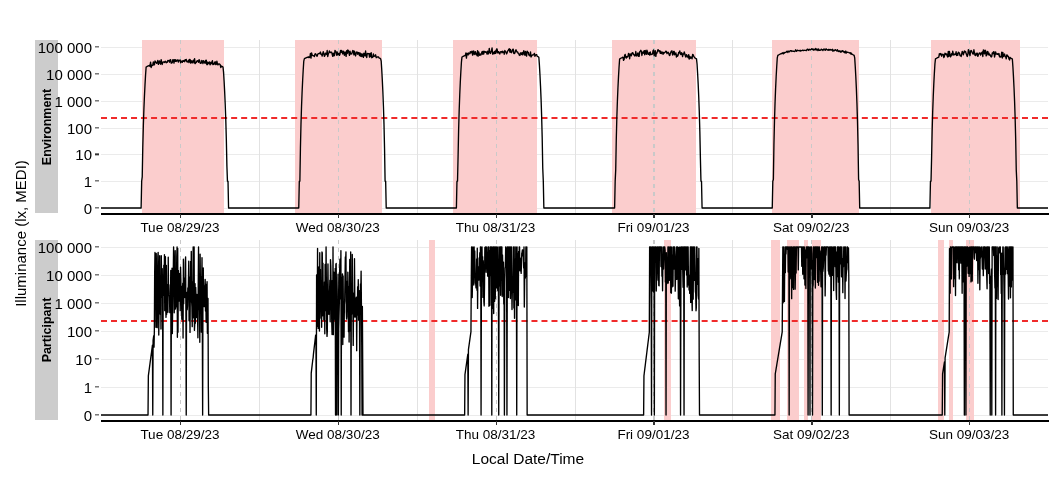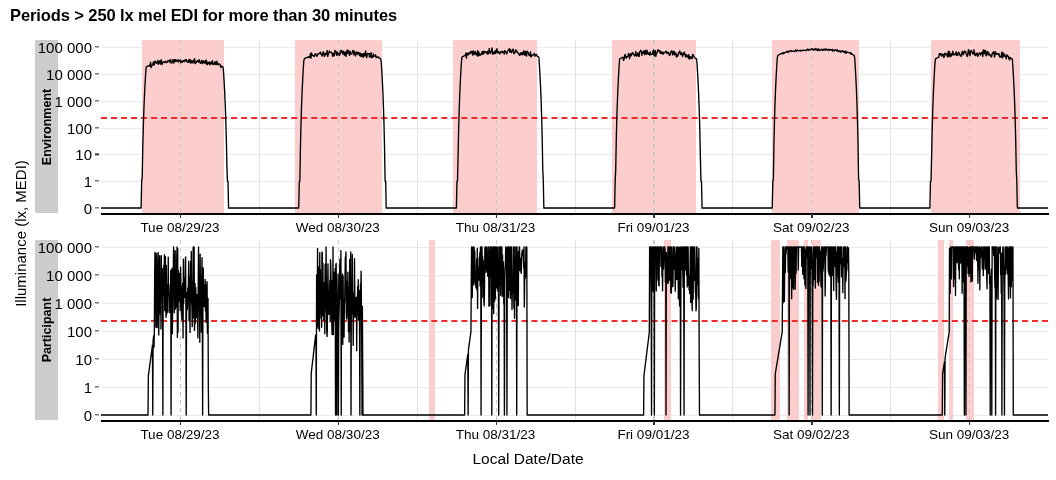--- a/index.html
+++ b/index.html
@@ -82,24 +82,23 @@
 
   svg.trace{position:absolute;left:0;top:0;overflow:visible;}
   svg.trace path{fill:none;stroke:#000000;stroke-width:1.35;
     stroke-linejoin:round;stroke-linecap:round;}
 </style>
 </head>
 <body>
 
 <div id="root">
 
-  <div class="title">Periods &gt; 250 lx mel EDI for more than 30 minutes</div>
 
   <div class="ylab">Illuminance (lx, MEDI)</div>
-  <div class="xlab">Local Date/Date</div>
+  <div class="xlab">Local Date/Time</div>
 
   <div class="strip" id="strip-top" style="top: 40px; height: 173px;">
     <span>Environment</span>
   </div>
 
   <div class="strip" id="strip-bot" style="top: 240px; height: 180px;">
     <span>Participant</span>
   </div>
 
   <div class="panel" id="panel-top" style="left: 101px; top: 40px; width: 947px; height: 173px;">

